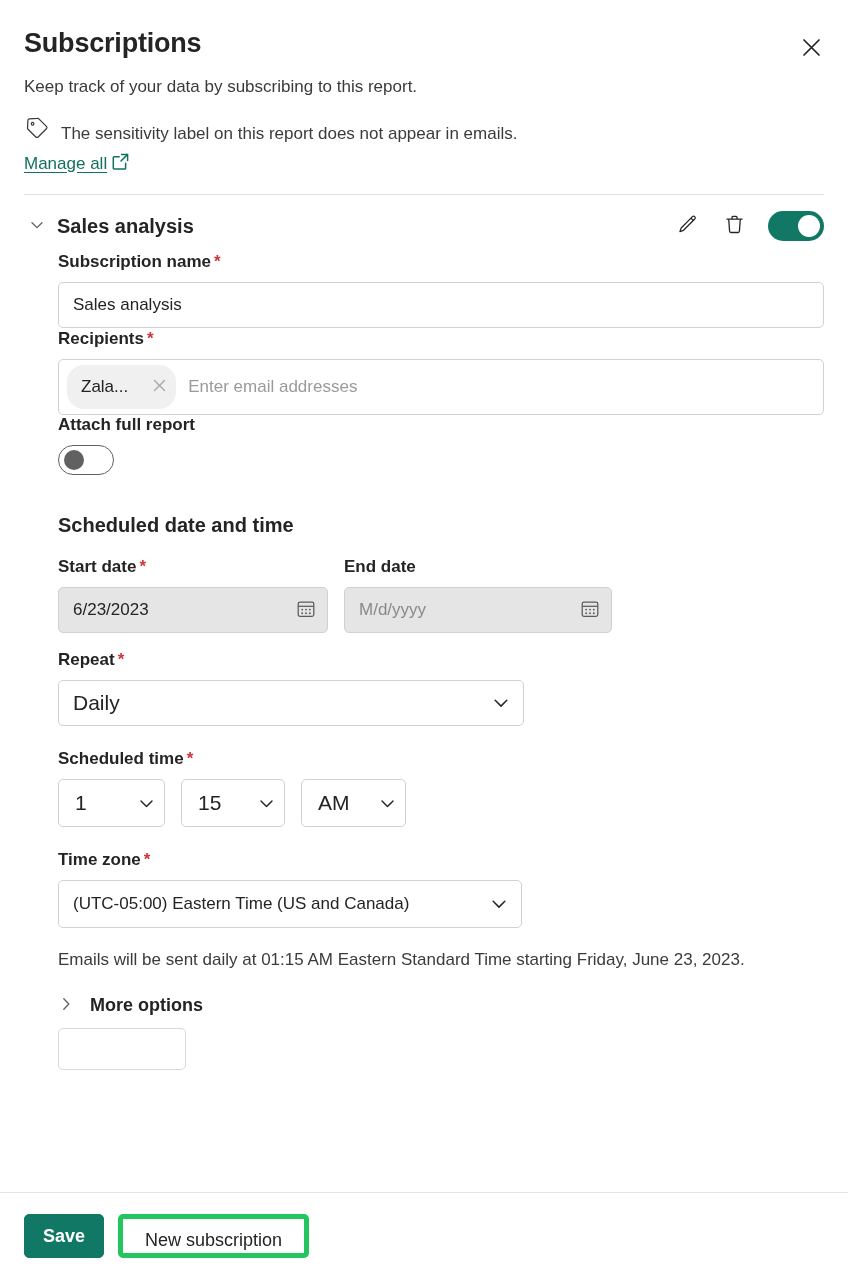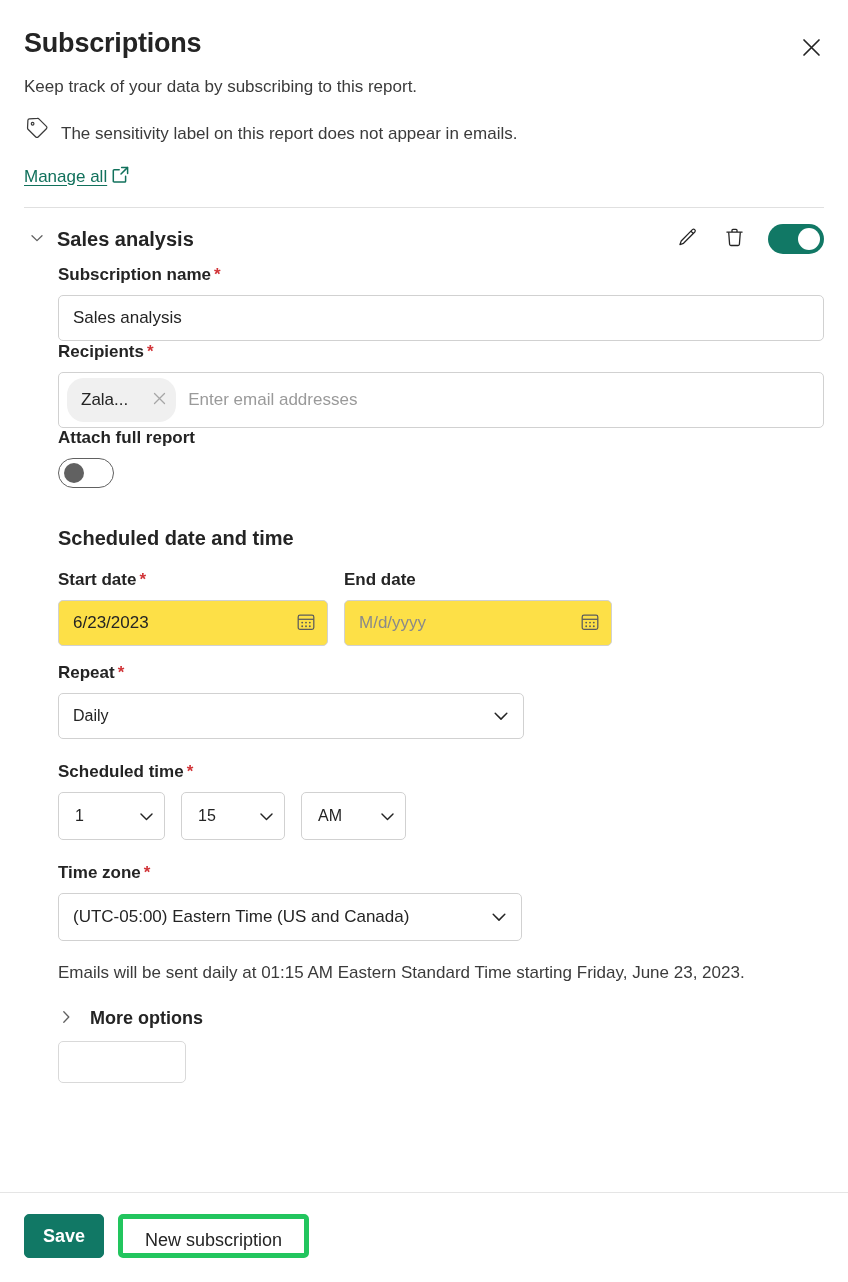--- a/index.html
+++ b/index.html
@@ -59,21 +59,21 @@
   }
   .sensitivity-text {
     font-size: 17px;
     color: #3b3b3b;
     line-height: 22px;
   }
   .manage-row {
     display: flex;
     align-items: center;
     gap: 3px;
-    margin-top: 19px;
+    margin-top: 6px;
   }
   .manage-link {
     font-size: 17px;
     color: #11715c;
     text-decoration: underline;
     text-underline-offset: 3px;
     cursor: pointer;
     line-height: 22px;
   }
   .ext-link-icon { display: block; cursor: pointer; }
@@ -251,21 +251,21 @@
 
   .date-input-wrap {
     position: relative;
     width: 100%;
     height: 46px;
   }
   .date-input {
     width: 100%; height: 46px;
     border: 1px solid #d1d1d1;
     border-radius: 5px;
-    background: #fde047;
+    background: #e5e5e5;
     font-family: "Liberation Sans", sans-serif;
     font-size: 17px;
     color: #242424;
     padding: 0 44px 0 14px;
     outline: none;
   }
   .date-input::placeholder { color: #8a8a8a; }
   .cal-icon-btn {
     position: absolute;
     right: 8px; top: 9px;
@@ -279,21 +279,21 @@
     height: 46px;
     border: 1px solid #d1d1d1;
     border-radius: 5px;
     background: #ffffff;
     display: flex;
     align-items: center;
     padding: 0 12px 0 14px;
     cursor: pointer;
   }
   .select-text {
-    font-size: 16px;
+    font-size: 21px;
     color: #242424;
     line-height: 22px;
     white-space: nowrap;
   }
   .select-chevron { margin-left: auto; padding-left: 10px; display: flex; }
 
   .repeat-select { width: 466px; margin-bottom: 22px; }
 
   .time-row { display: flex; gap: 16px; margin-bottom: 22px; }
   .time-hour { width: 107px; }

